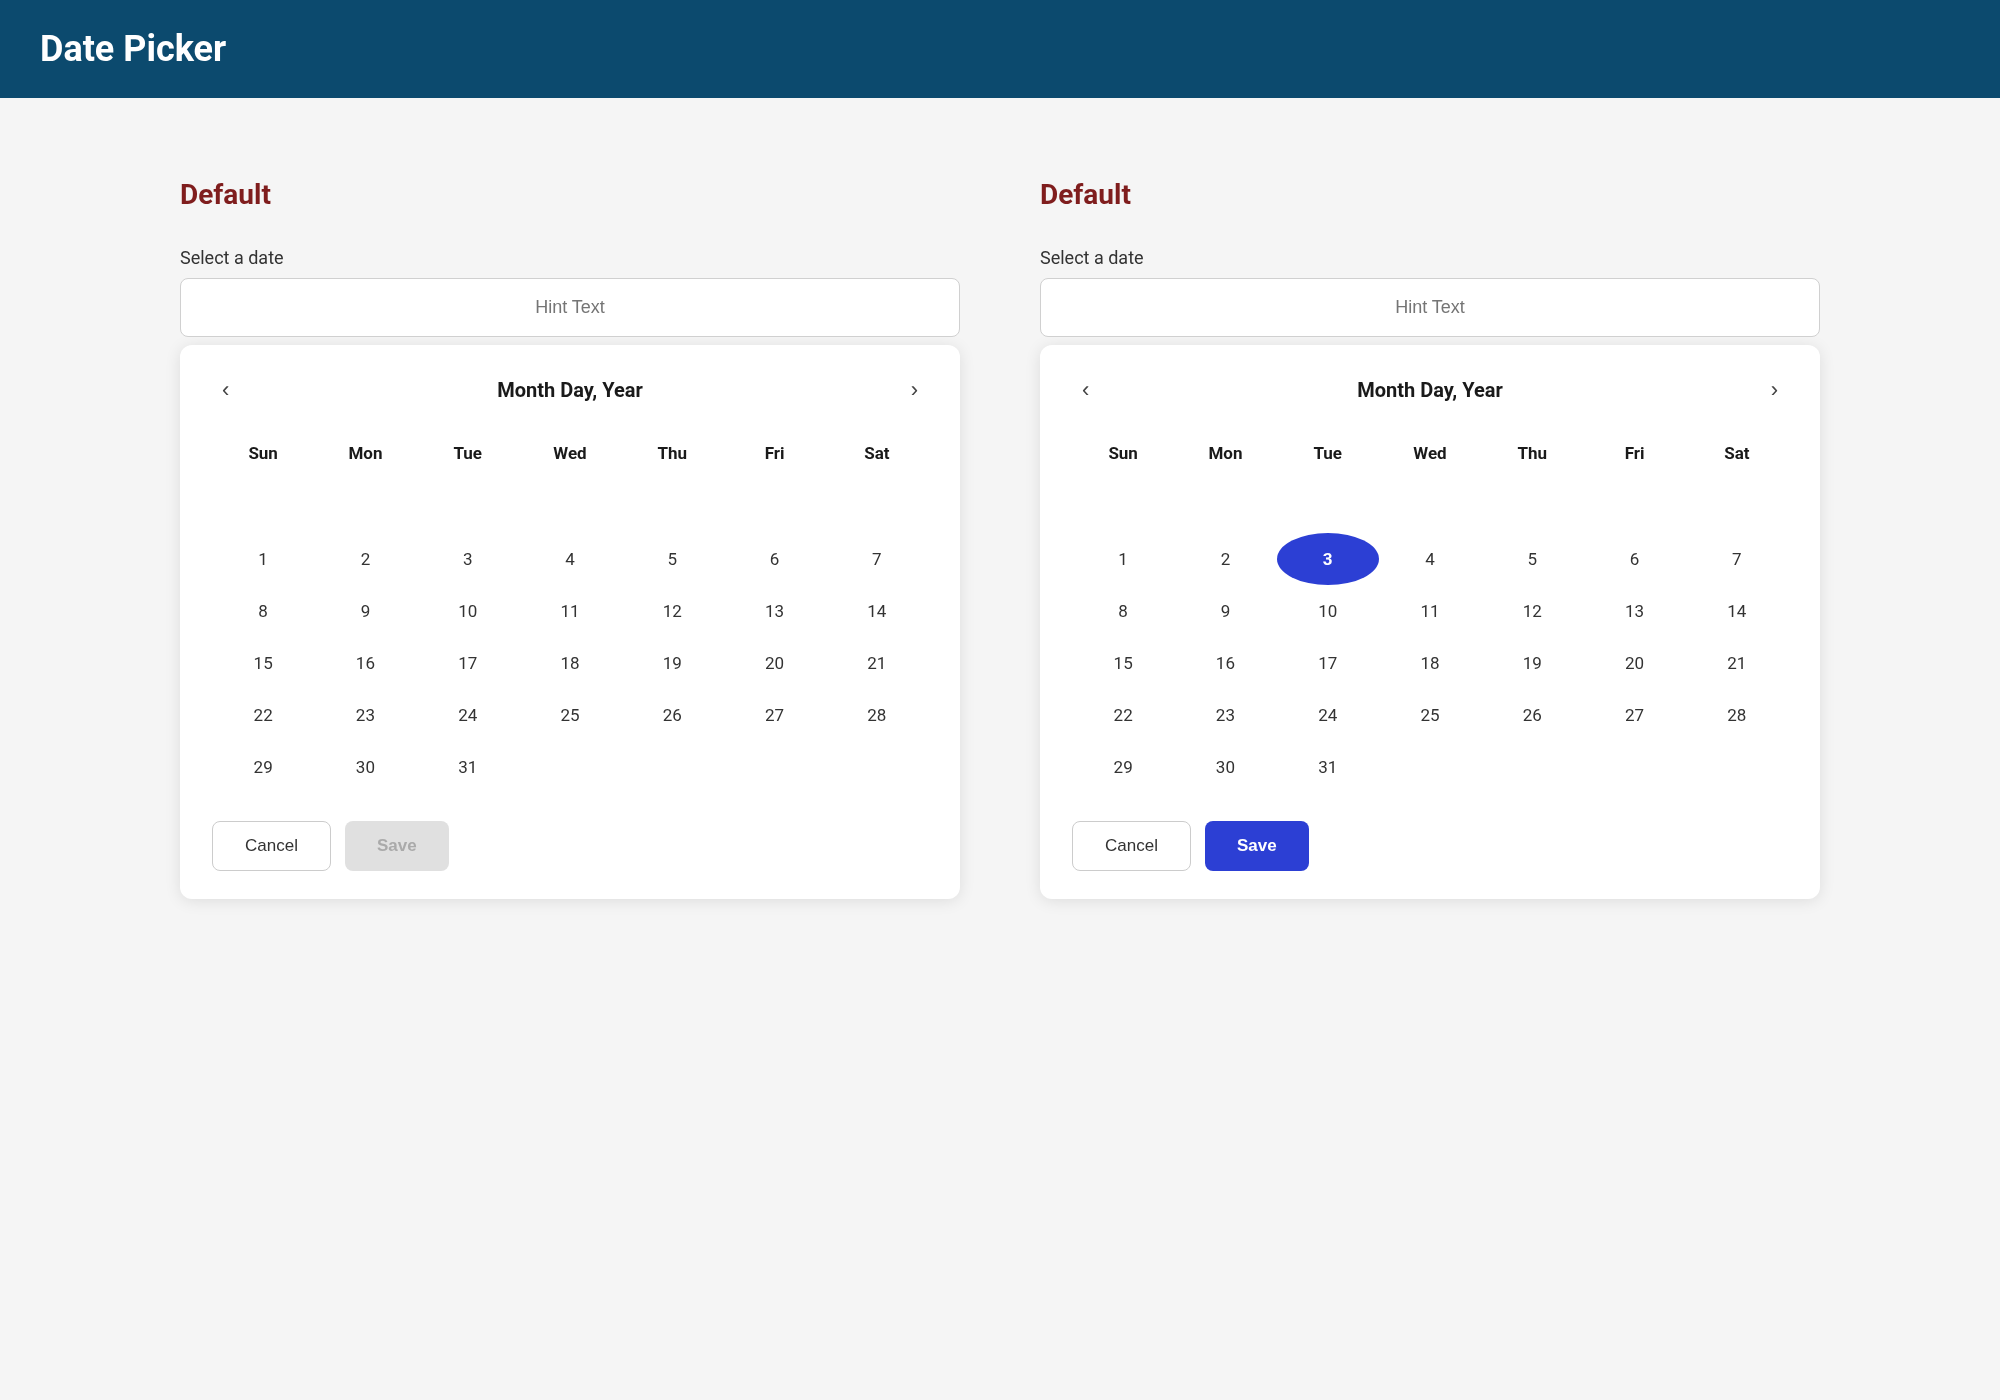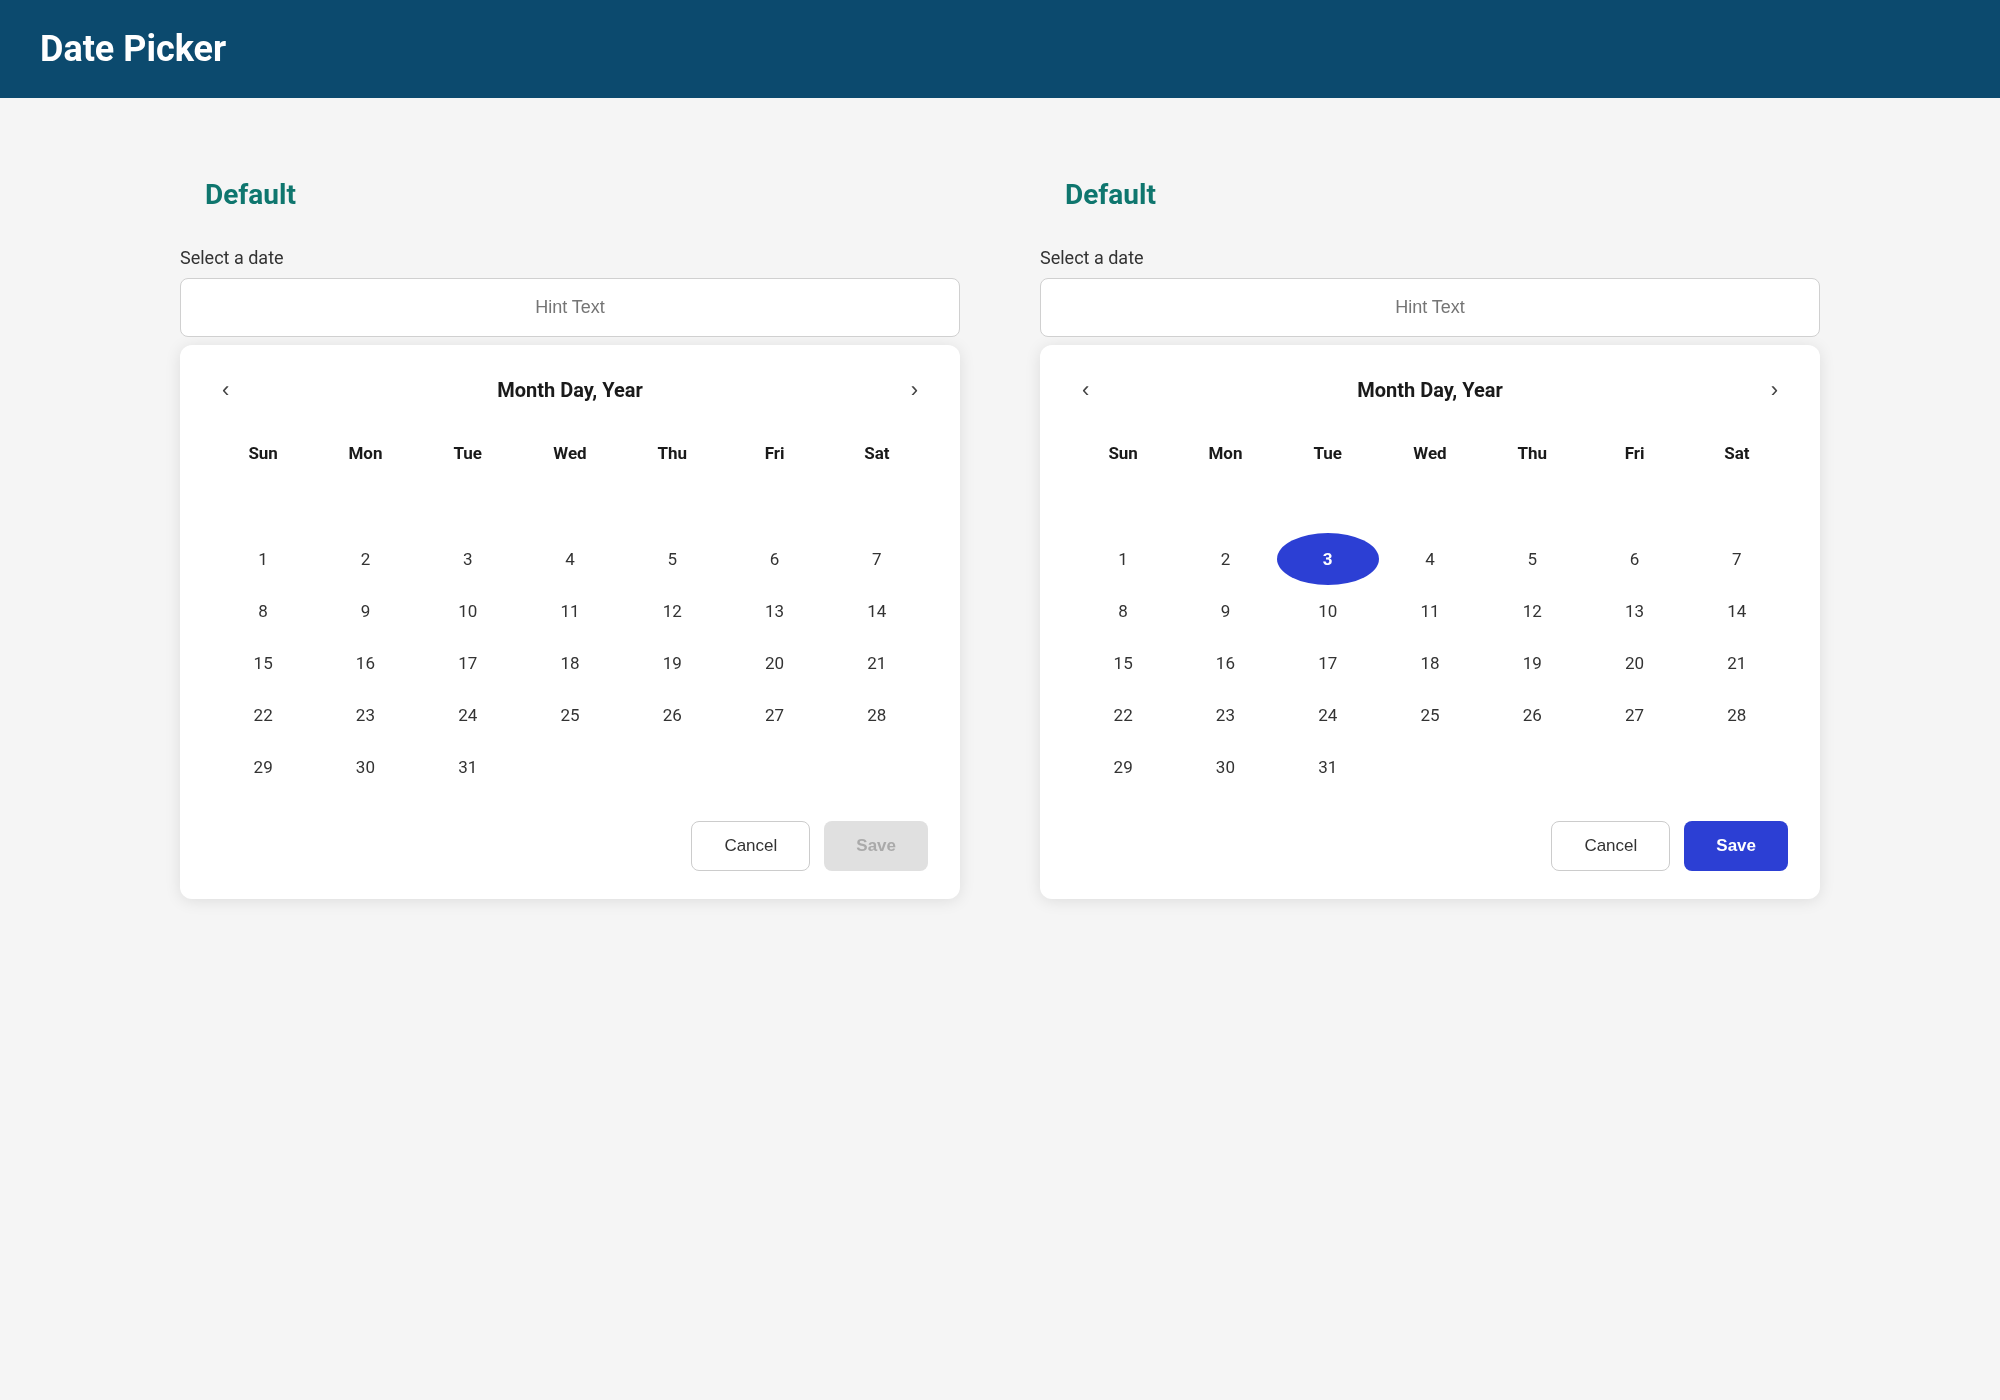--- a/index.html
+++ b/index.html
@@ -20,23 +20,22 @@
       display: flex;
       gap: 80px;
       padding: 80px 180px;
     }
     .picker-section {
       flex: 1;
     }
     .section-title {
       font-size: 28px;
       font-weight: 700;
-      color: #0f766e;
+      color: #7f1d1d;
       margin-bottom: 36px;
-      margin-left: 25px;
     }
     .field-label {
       font-size: 18px;
       color: #333;
       margin-bottom: 10px;
     }
     .date-input {
       width: 100%;
       border: 1.5px solid #d0d0d0;
       border-radius: 8px;
@@ -91,21 +90,21 @@
     }
     .cal-grid td.empty { color: #bbb; cursor: default; }
     .cal-grid td.selected-day {
       background: #2c3fd4;
       color: #fff;
       border-radius: 50%;
       font-weight: 700;
     }
     .cal-footer {
       display: flex;
-      justify-content: flex-end;
+      justify-content: flex-start;
       gap: 14px;
       margin-top: 28px;
     }
     .btn-cancel {
       background: #fff;
       border: 1.5px solid #ccc;
       border-radius: 8px;
       padding: 14px 32px;
       font-size: 17px;
       color: #333;

